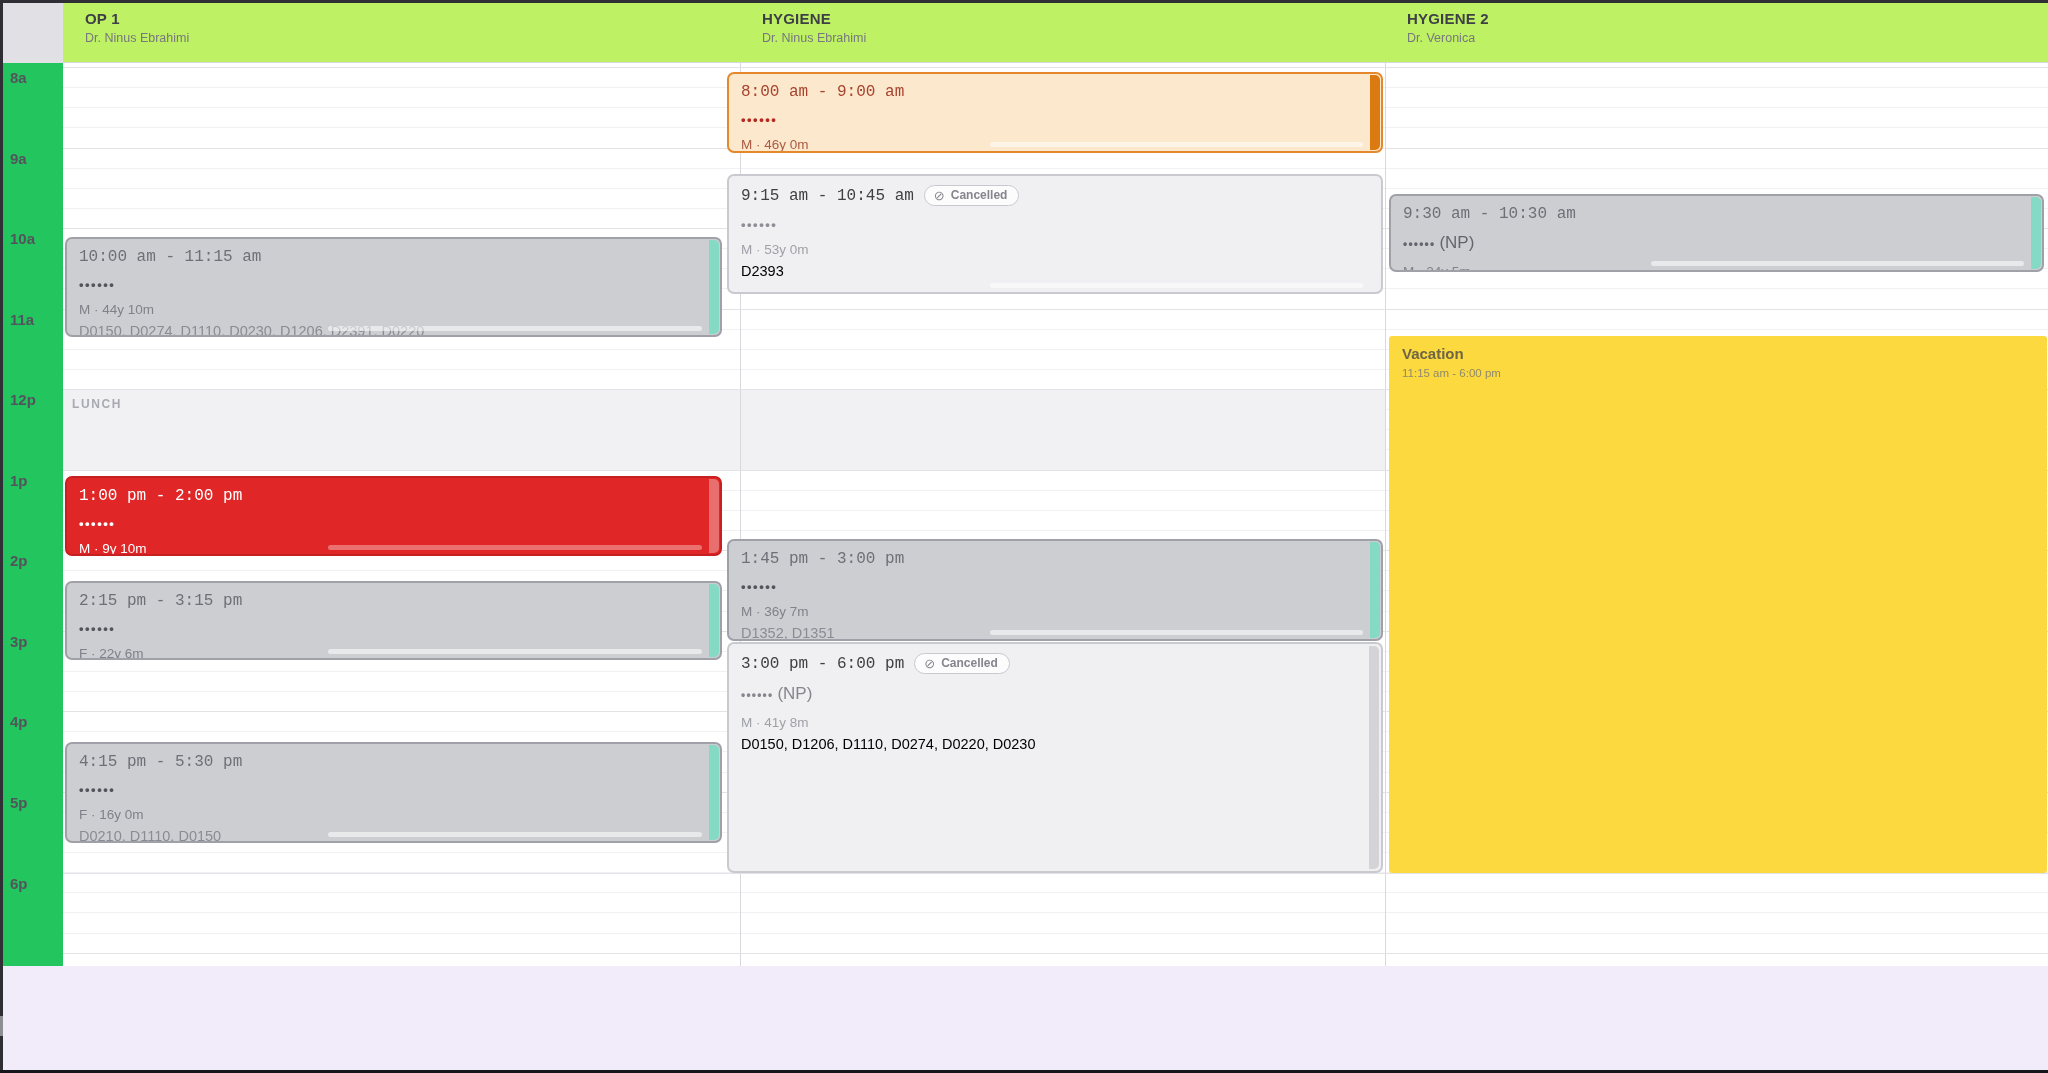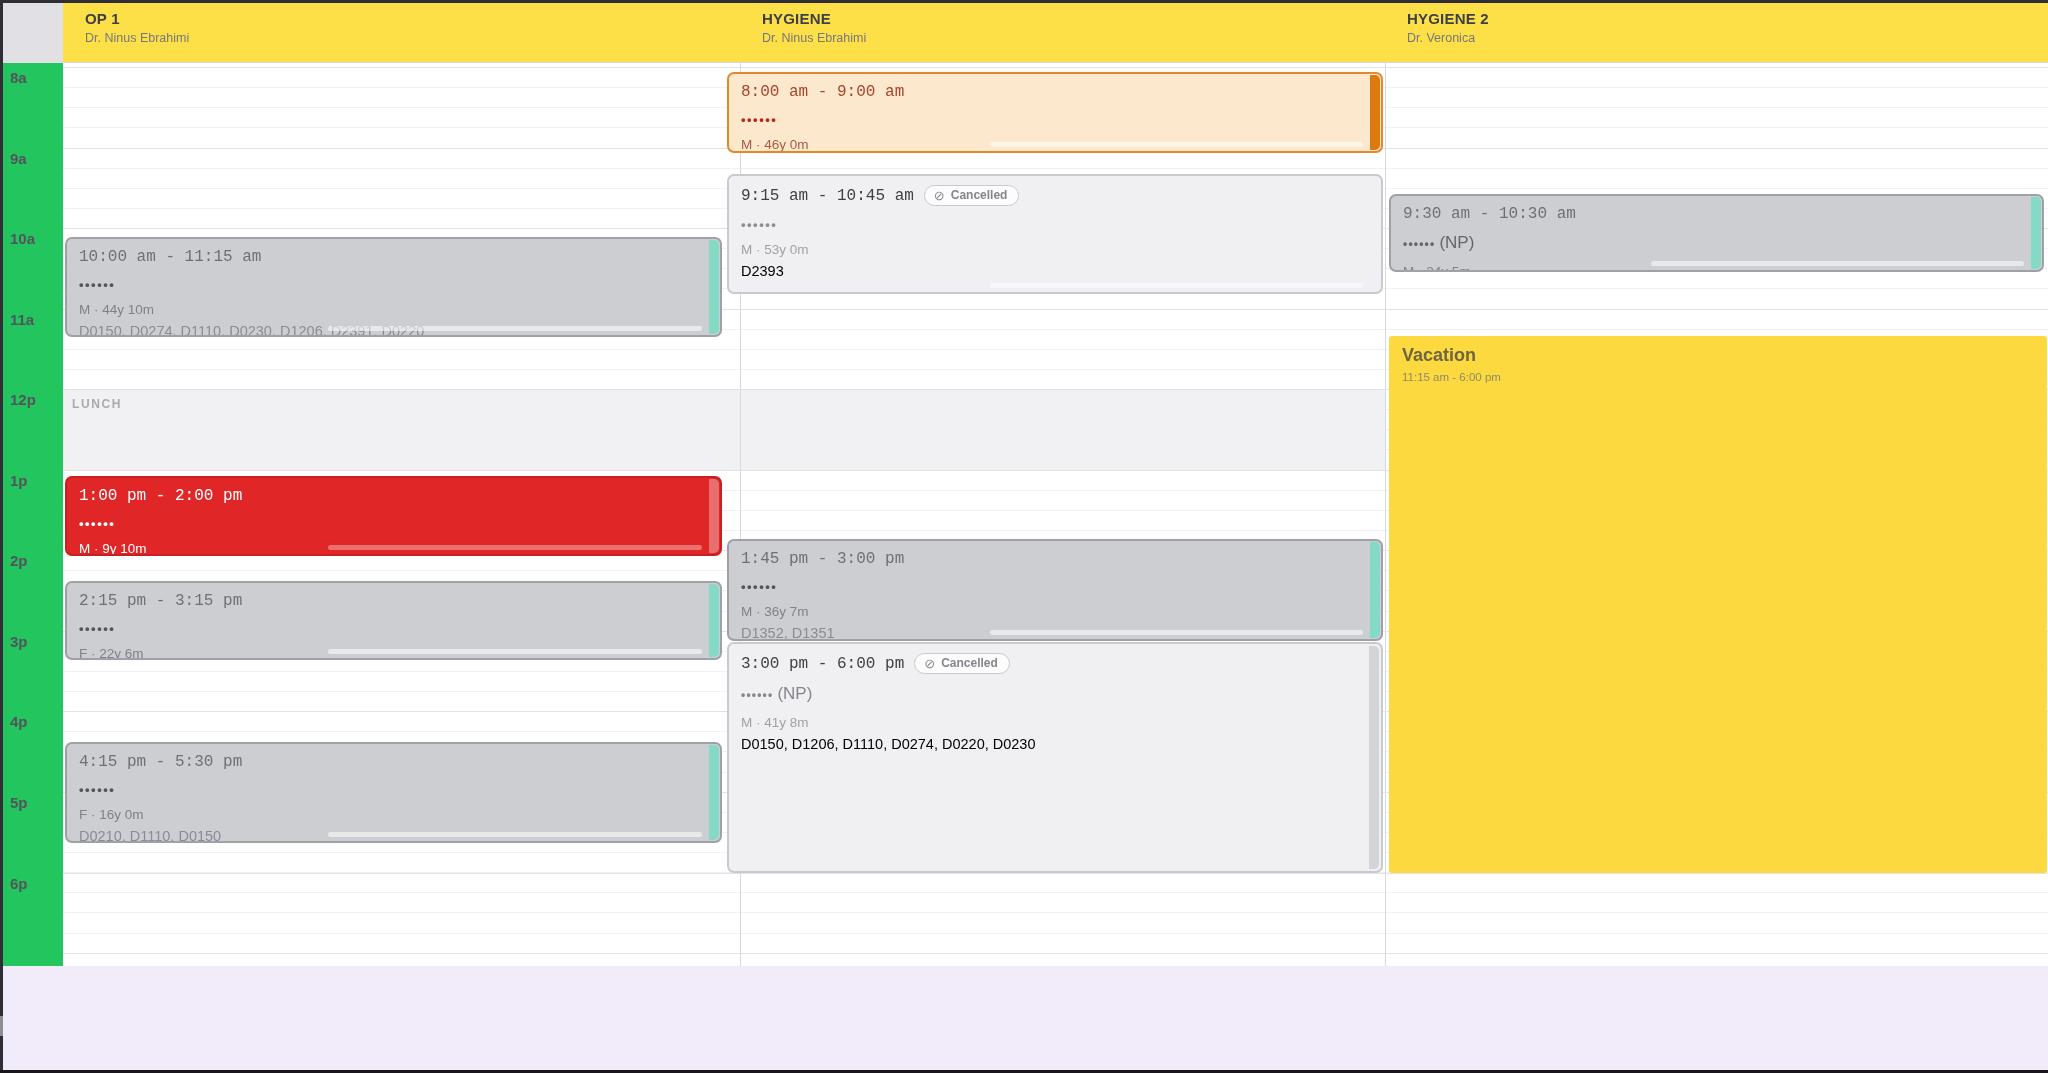--- a/index.html
+++ b/index.html
@@ -8,21 +8,21 @@
 
   .screen { position:relative; width:2048px; height:1073px; background:#f2ecfa; overflow:hidden; }
 
   
   .edge-top    { position:absolute; left:0; top:0; width:2048px; height:3px; background:#2e2e34; z-index:50; }
   .edge-left   { position:absolute; left:0; top:0; width:3px; height:1073px; background:#2e2e34; z-index:50; }
   .edge-bottom { position:absolute; left:0; bottom:0; width:2048px; height:3px; background:#17171b; z-index:50; }
   .left-scroll-thumb { position:absolute; left:0; top:1016px; width:3px; height:20px; background:#8d8d94; z-index:51; }
 
   
-  .header { position:absolute; left:0; top:0; width:2048px; height:63px; background:#fde047; border-bottom:1px solid #d8d8dc; z-index:10; }
+  .header { position:absolute; left:0; top:0; width:2048px; height:63px; background:#bef264; border-bottom:1px solid #d8d8dc; z-index:10; }
   .header-corner { position:absolute; left:0; top:0; width:63px; height:63px; background:#e1e1e5; }
   .col-header { position:absolute; top:0; height:63px; padding:10px 0 0 22px; }
   .col-header.c0 { left:63px;   width:677px; }
   .col-header.c1 { left:740px;  width:645px; }
   .col-header.c2 { left:1385px; width:663px; }
   .col-title { font-size:15px; font-weight:bold; color:#3f3f46; letter-spacing:.2px; }
   .col-subtitle { font-size:12.5px; color:#77777e; margin-top:4px; }
 
   
   .time-gutter { position:absolute; left:0; top:63px; width:63px; height:903px; background:#22c55e; z-index:5; }
@@ -93,21 +93,21 @@
   .a2 { left:2px;    width:657px; top:518px; height:79px;  }
   .a3 { left:2px;    width:657px; top:679px; height:101px; }
   .a4 { left:664px;  width:656px; top:9px;   height:81px;  }
   .a5 { left:664px;  width:656px; top:111px; height:120px; }
   .a6 { left:664px;  width:656px; top:476px; height:102px; }
   .a7 { left:664px;  width:656px; top:579px; height:231px; }
   .a8 { left:1326px; width:655px; top:131px; height:78px;  }
 
   .vacation { position:absolute; left:1326px; width:658px; top:273px; height:537px; background:#fbd93f;
               border-radius:3px; padding:9px 0 0 13px; z-index:4; }
-  .vacation-title { font-size:18px; font-weight:bold; color:#6e6545; }
+  .vacation-title { font-size:15px; font-weight:bold; color:#6e6545; }
   .vacation-time  { font-size:11.5px; color:#8f8a6d; margin-top:5px; }
 </style>
 </head>
 <body>
 
 <div class="screen">
   <div class="edge-top"></div>
   <div class="edge-left"></div>
   <div class="left-scroll-thumb"></div>
   <div class="edge-bottom"></div>

